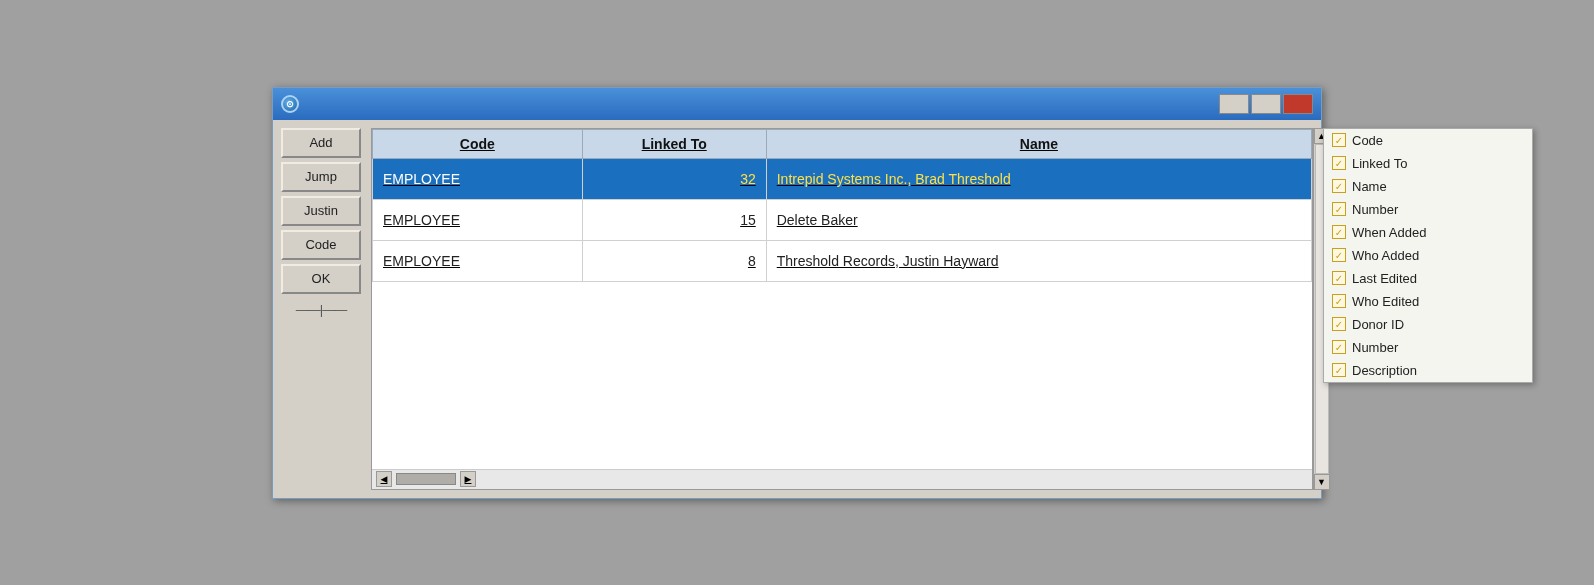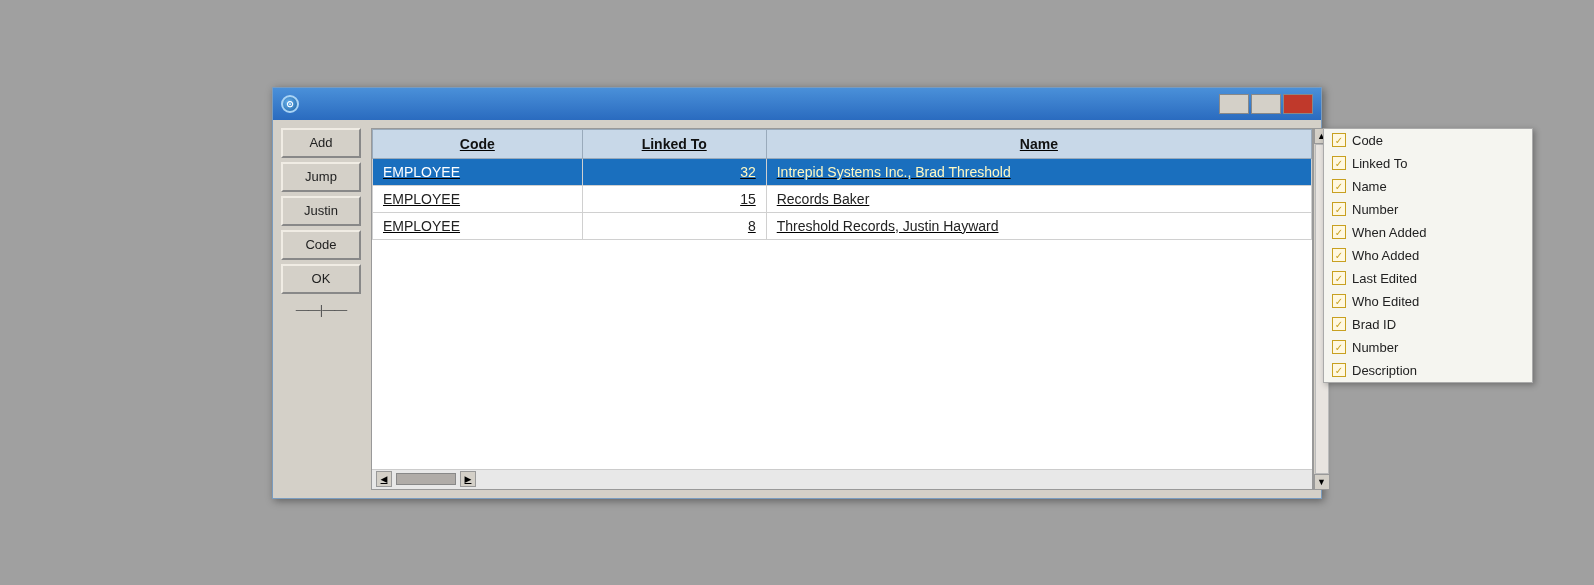--- a/index.html
+++ b/index.html
@@ -123,27 +123,27 @@
       border: 1px solid #9ab;
       padding: 6px 10px;
       font-weight: bold;
       text-align: center;
       font-size: 14px;
       color: #111;
       white-space: nowrap;
     }
     tbody tr td {
       border: 1px solid #d0d0d0;
-      padding: 5px 10px;
+      padding: 12px 10px;
       font-size: 14px;
       color: #222;
     }
     tbody tr.selected td {
       background: #1a6fbe;
-      color: #fef9c3;
+      color: #fde047;
     }
     tbody tr.selected td:first-child {
       color: white;
     }
     td.num { text-align: right; }
     .scrollbar-area {
       height: 20px;
       background: #e8e8e8;
       border-top: 1px solid #ccc;
       display: flex;
@@ -274,21 +274,21 @@
             </thead>
             <tbody id="table-body">
             <tr class="selected">
                   <td>EMPLOYEE</td>
                   <td class="num">32</td>
                   <td>Intrepid Systems Inc., Brad Threshold</td>
                 </tr>
                 <tr>
                   <td>EMPLOYEE</td>
                   <td class="num">15</td>
-                  <td>Records Baker</td>
+                  <td>Delete Baker</td>
                 </tr>
                 <tr>
                   <td>EMPLOYEE</td>
                   <td class="num">8</td>
                   <td>Threshold Records, Justin Hayward</td>
                 </tr>
               </tbody>
           </table>
         </div>
         <div class="scrollbar-area">
@@ -326,21 +326,21 @@
           <div class="dropdown-item">
             <div class="checkbox">✓</div>
             <span>Last Edited</span>
           </div>
           <div class="dropdown-item">
             <div class="checkbox">✓</div>
             <span>Who Edited</span>
           </div>
           <div class="dropdown-item">
             <div class="checkbox">✓</div>
-            <span>Brad ID</span>
+            <span>Donor ID</span>
           </div>
           <div class="dropdown-item">
             <div class="checkbox">✓</div>
             <span>Number</span>
           </div>
           <div class="dropdown-item">
             <div class="checkbox">✓</div>
             <span>Description</span>
           </div>
         </div>

